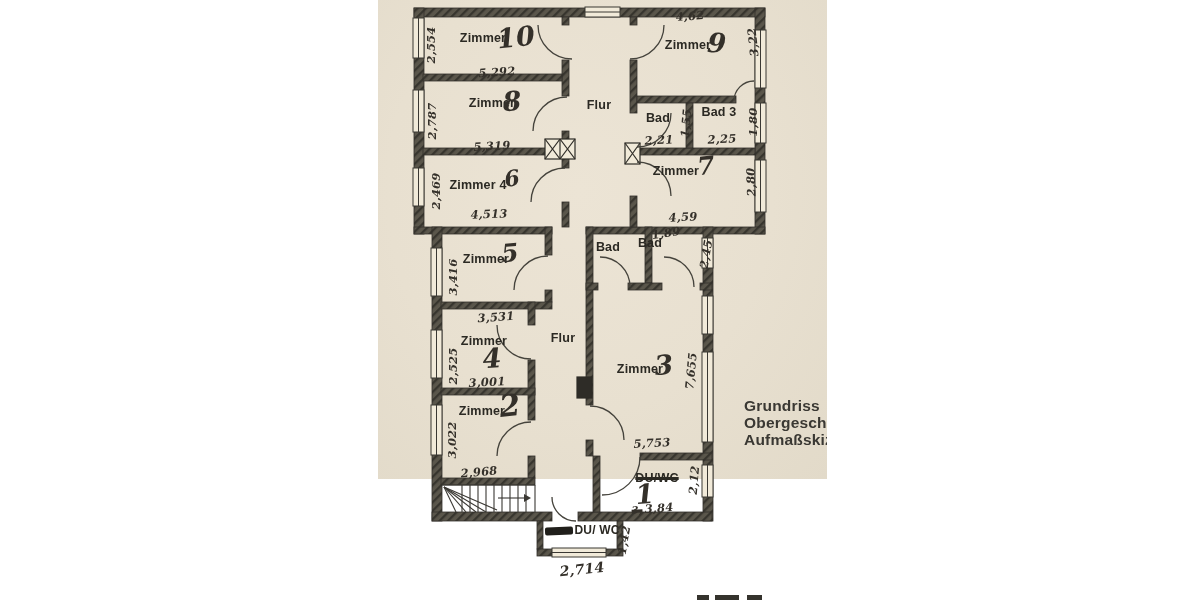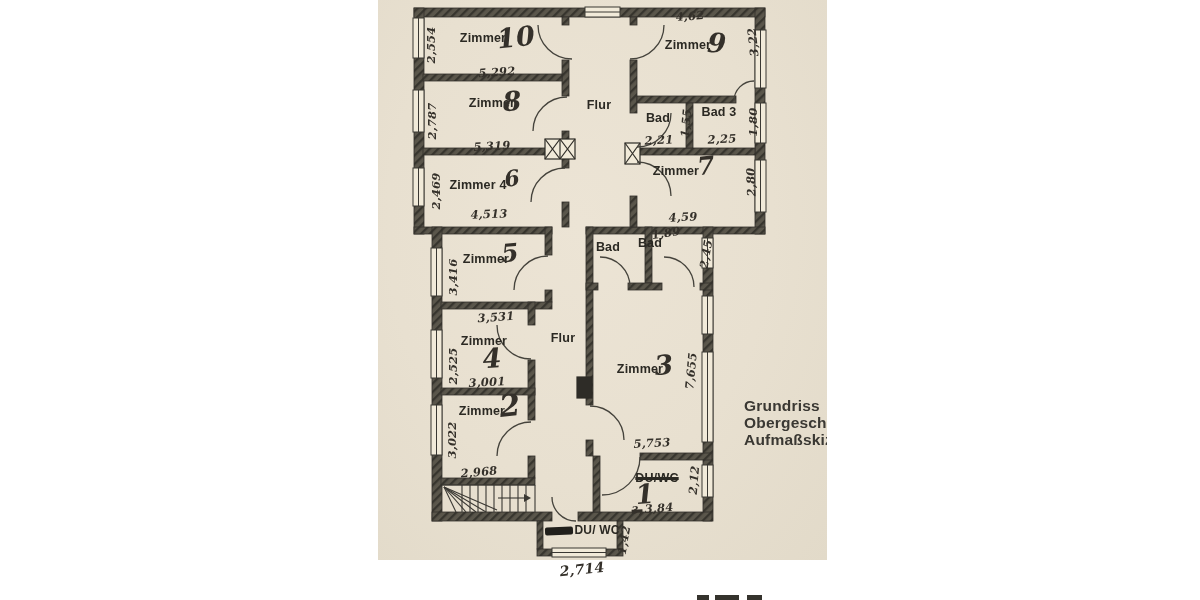--- a/index.html
+++ b/index.html
@@ -1,18 +1,18 @@
 <!DOCTYPE html>
 <html><head>
 <meta charset="utf-8">
 <style>
   html,body{margin:0;padding:0;background:#ffffff;}
   #stage{position:relative;width:1200px;height:600px;background:#ffffff;overflow:hidden;
          font-family:"Liberation Sans",sans-serif;}
-  #paper{position:absolute;left:378px;top:0;width:449px;height:560px;overflow:hidden;
+  #paper{position:absolute;left:378px;top:0;width:449px;height:479px;overflow:hidden;
          background:radial-gradient(ellipse at 45% 40%, #ece4d5 0%, #e8e0d0 55%, #e2dac9 100%);}
   #plan-svg{position:absolute;left:0;top:0;z-index:2;}
   .lbl{position:absolute;z-index:3;transform:translate(-50%,-50%);color:#2b2923;
        font-family:"Liberation Sans",sans-serif;font-weight:bold;font-size:12.5px;
        white-space:nowrap;letter-spacing:.2px;}
   .hw{font-family:"DejaVu Serif",serif;font-style:italic;font-weight:bold;color:#34302a;}
   .num{font-size:27px;line-height:1;}
   .dim{font-size:11.5px;}
   .strike{text-decoration:line-through;text-decoration-thickness:2.5px;}
   .title-line{position:absolute;z-index:3;left:366px;color:#3a3833;font-weight:bold;

